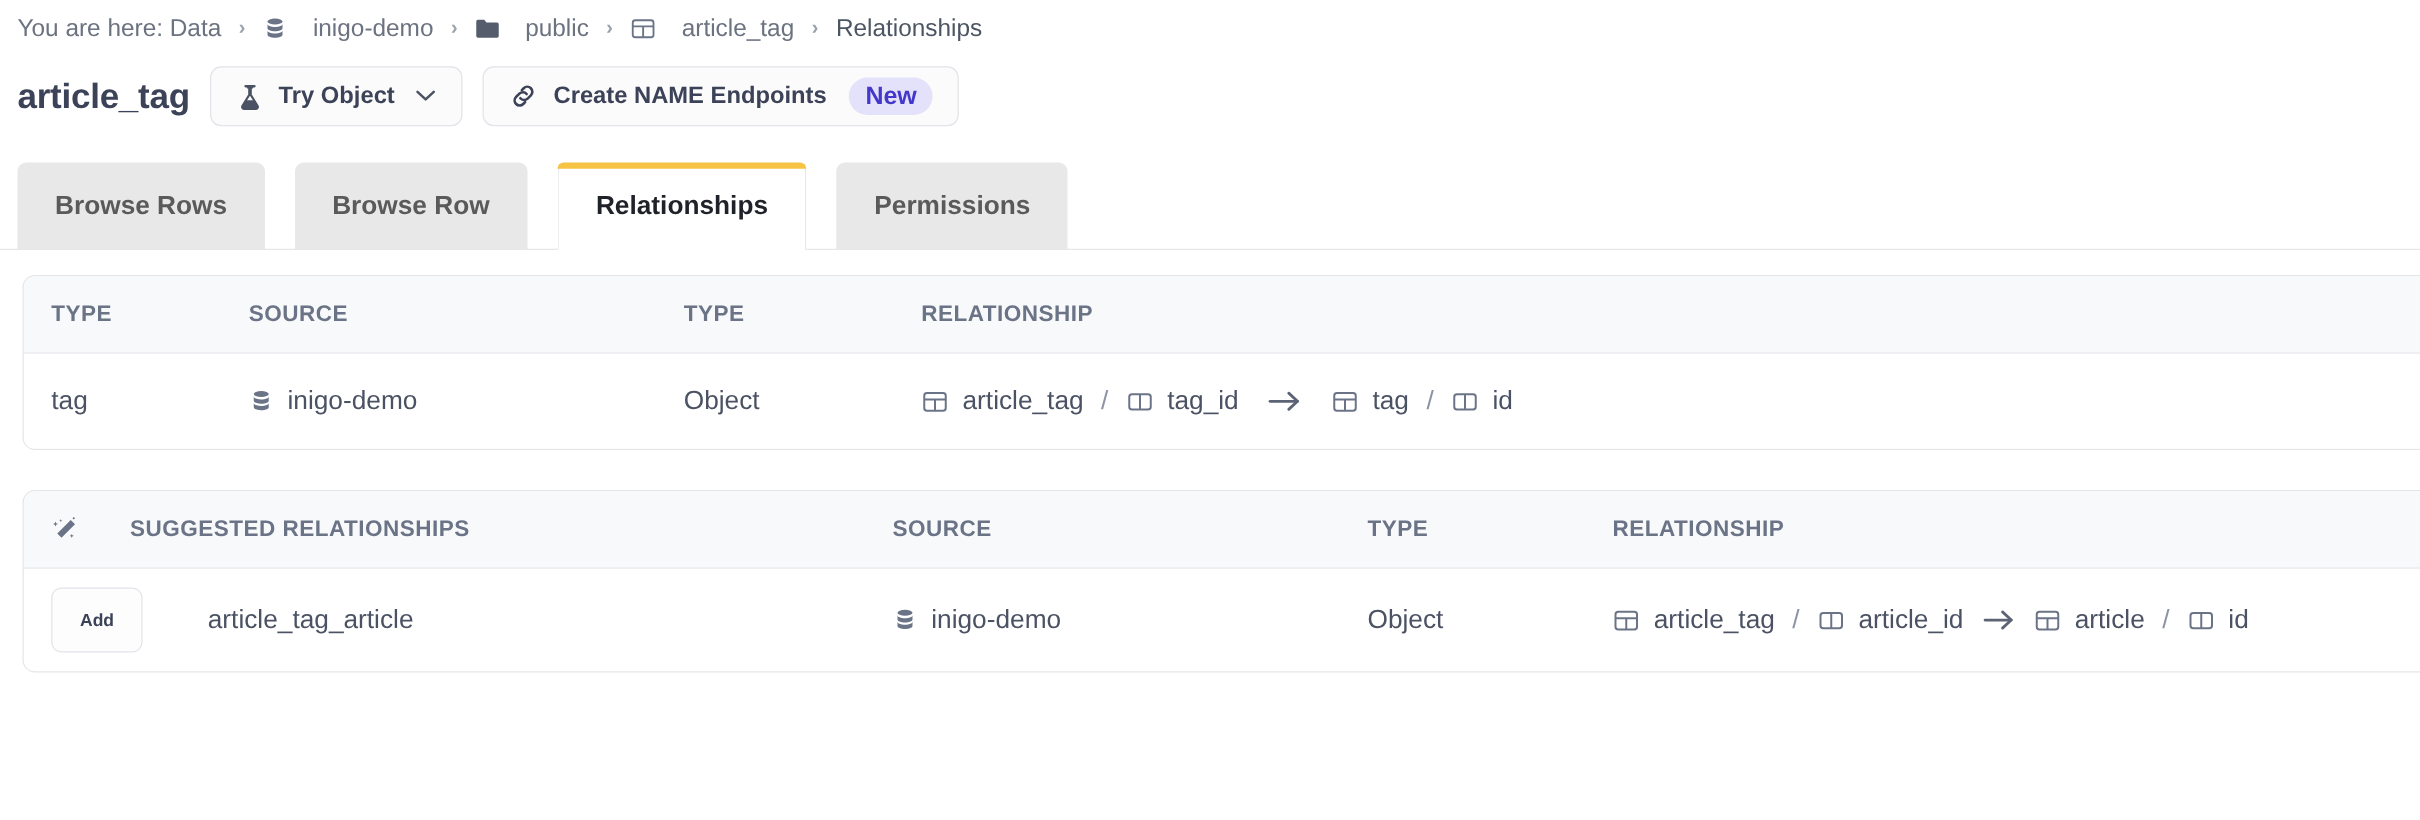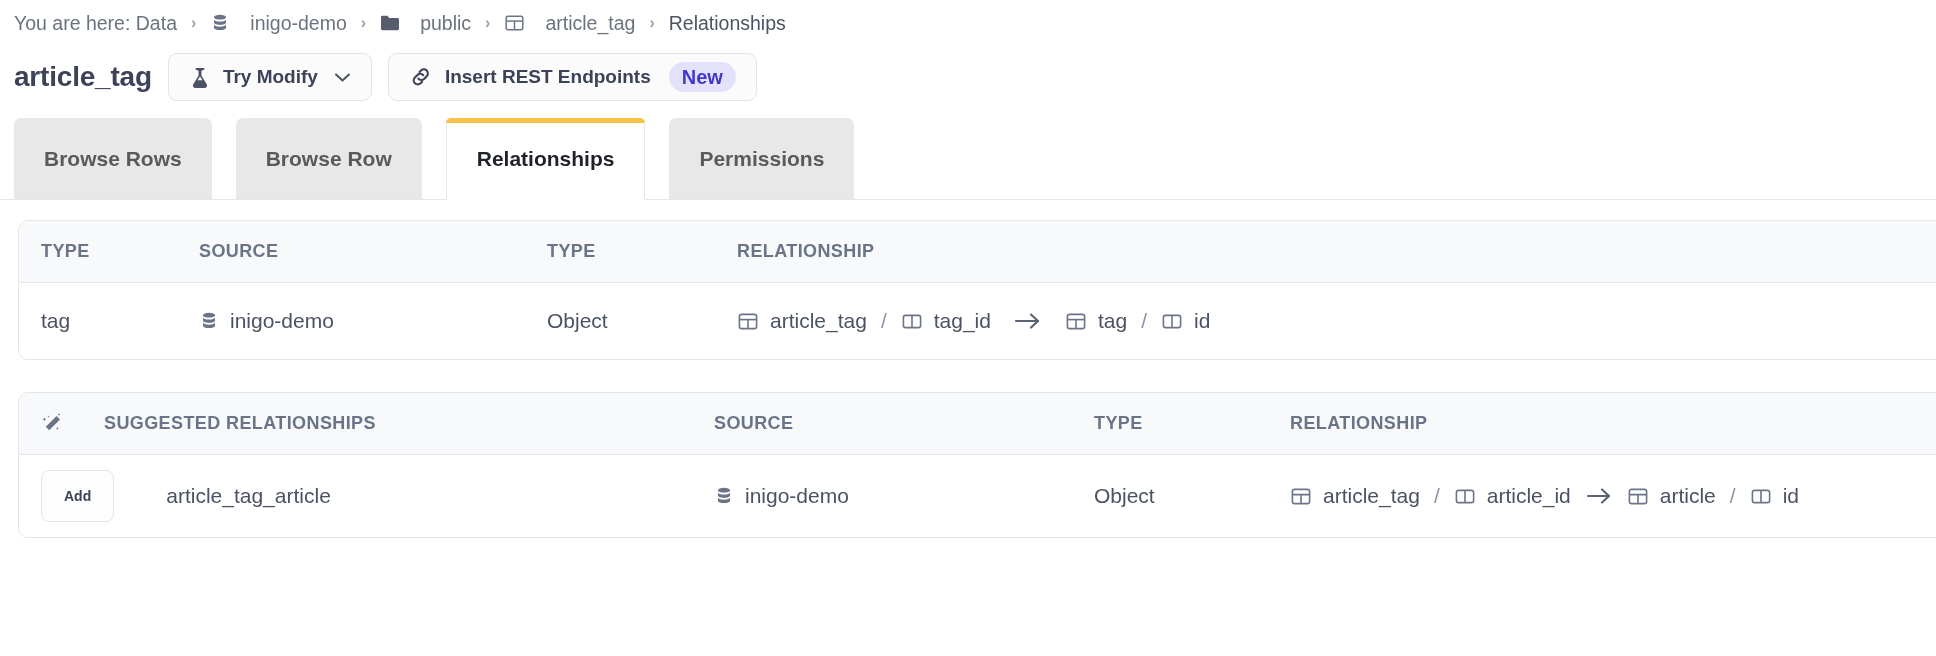--- a/index.html
+++ b/index.html
@@ -49,21 +49,21 @@
   .tabs {
     position: relative; display: flex; align-items: flex-end;
     padding-left: 14px; height: 92px; gap: 24px;
   }
   .tabs::after {
     content: ""; position: absolute; left: 0; right: 0; bottom: 0;
     height: 1px; background: #e6e7ea;
   }
   .tab {
     position: relative; display: flex; align-items: center; justify-content: center;
-    height: 82px; padding: 12px 30px;
+    height: 70px; padding: 12px 30px;
     background: #e8e8e8; border-radius: 7px 7px 0 0;
     font-size: 21px; font-weight: bold; color: #5a5a5a;
     white-space: nowrap; cursor: pointer;
   }
   .tab.active {
     background: #ffffff; color: #1f2229;
     border: 1px solid #e6e7ea; border-bottom-color: #ffffff;
     z-index: 2;
   }
   .tab.active::before {
@@ -167,36 +167,36 @@
     <span class="page-title">article_tag</span>
 
     <button class="btn">
       <span class="ic" style="margin-right:0">
         <svg width="22" height="23" viewBox="0 0 22 23" fill="#4b5263">
           <rect x="6.5" y="2" width="9" height="1.9" rx="0.9"></rect>
           <path d="M8.6 3.9h1.8v6.0L5.0 18.6c-0.7 1.2 0.1 2.6 1.5 2.6h9c1.4 0 2.2-1.4 1.5-2.6l-5.4-8.7V3.9h1.8" fill="none" stroke="#4b5263" stroke-width="1.7" stroke-linejoin="round"></path>
           <path d="M7.6 14.2h6.8l3.0 4.8c0.5 0.9-0.1 1.9-1.1 1.9H5.7c-1.0 0-1.6-1.0-1.1-1.9z"></path>
         </svg>
       </span>
-      <span>Try Modify</span>
+      <span>Try Object</span>
       <span class="chev">
         <svg width="17" height="11" viewBox="0 0 17 11" fill="none" stroke="#4b5261" stroke-width="2" stroke-linecap="round" stroke-linejoin="round">
           <polyline points="2,2.5 8.5,8.5 15,2.5"></polyline>
         </svg>
       </span>
     </button>
 
     <button class="btn">
       <span class="ic" style="margin-right:0">
         <svg width="24" height="24" viewBox="0 0 24 24" fill="none" stroke="#3c4257" stroke-width="2.1" stroke-linecap="round">
           <path d="M9.3 13.6a4 4 0 0 0 5.8 0.3l2.6-2.6a4 4 0 0 0-5.7-5.7l-1.5 1.5"></path>
           <path d="M14.3 10.2a4 4 0 0 0-5.8-0.3l-2.6 2.6a4 4 0 1 0 5.7 5.7l1.5-1.5"></path>
         </svg>
       </span>
-      <span>Insert REST Endpoints</span>
+      <span>Create NAME Endpoints</span>
       <span class="badge-new">New</span>
     </button>
   </div>
 
   <div class="tabs">
     <div class="tab">Browse Rows</div>
     <div class="tab">Browse Row</div>
     <div class="tab active">Relationships</div>
     <div class="tab">Permissions</div>
   </div>

